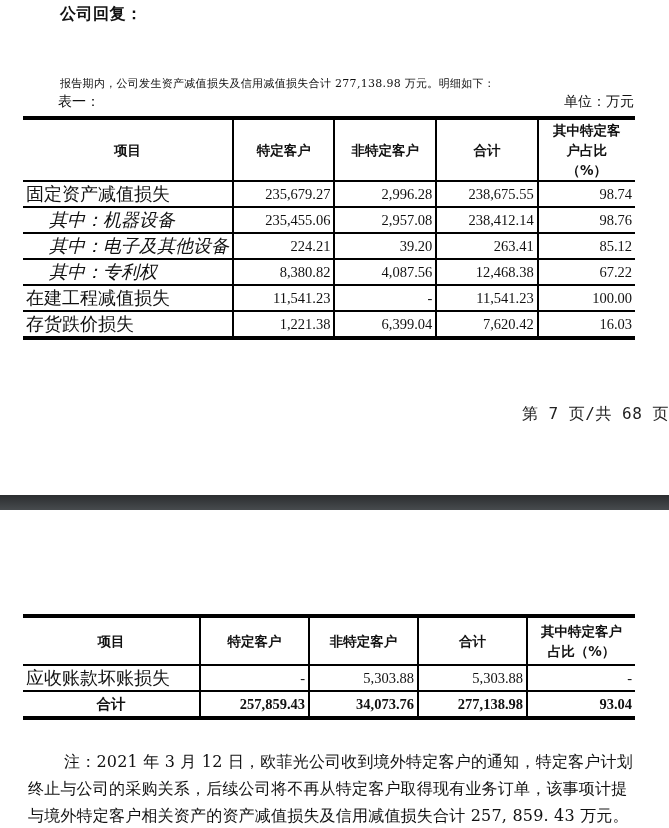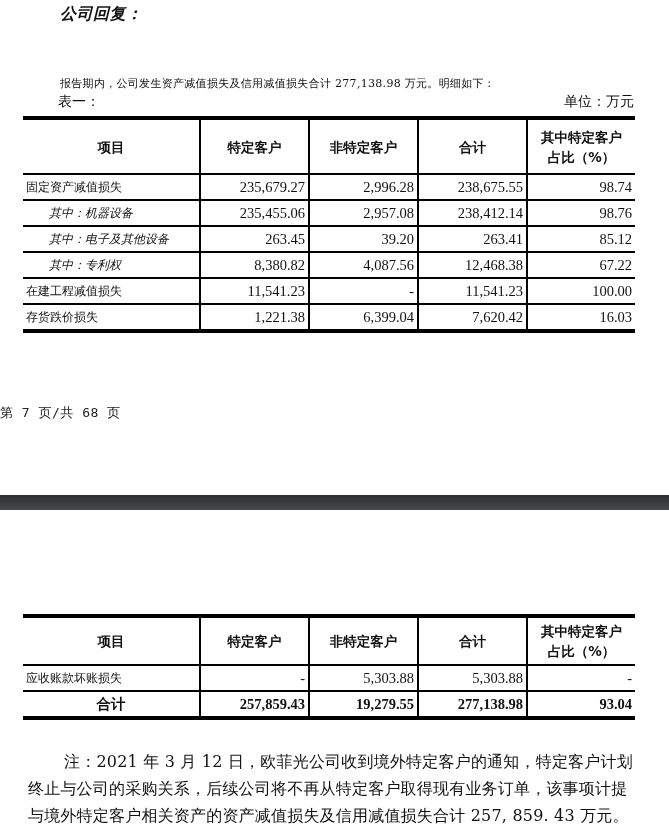--- a/index.html
+++ b/index.html
@@ -4,21 +4,21 @@
 <style>
   html, body { margin: 0; padding: 0; background: #ffffff; }
   body {
     width: 669px; height: 828px; position: relative; overflow: hidden;
     font-family: "DejaVu Serif", "Liberation Serif", serif;
     color: #111;
   }
   .abs { position: absolute; }
   .heading {
     left: 60px; top: 4px; font-size: 16px; font-weight: bold;
-    font-family: "DejaVu Sans", "Liberation Sans", sans-serif; letter-spacing: 0.5px; font-style: italic;
+    font-family: "DejaVu Sans", "Liberation Sans", sans-serif; letter-spacing: 0.5px;
   }
   .para {
     left: 28px; top: 33px; width: 612px; font-size: 11px; line-height: 30px;
     text-indent: 32px; letter-spacing: 0.3px; margin-top: 36px;
   }
   .table-caption { left: 58px; top: 93px; font-size: 14px; }
   .unit-label { right: 35px; top: 93px; font-size: 14px; }
 
   table.fin {
     position: absolute; left: 23px; width: 612px;
@@ -31,36 +31,36 @@
   }
   table.fin tr > :first-child { border-left: none; }
   table.fin tr > :last-child { border-right: none; }
   table.fin thead tr { border-top: 4px solid #000; }
   table.fin tbody tr:last-child td { border-bottom: 4px solid #000; font-family: Liberation Serif, serif; }
   table.fin th {
     font-family: "DejaVu Sans", "Liberation Sans", sans-serif;
     font-weight: bold; font-size: 13.5px; text-align: center; line-height: 20px;
   }
   table.fin td.num { text-align: right; }
-  table.fin td.label { text-align: left; font-family: "DejaVu Serif", serif; font-size: 12px; }
+  table.fin td.label { text-align: left; font-family: "DejaVu Serif", serif; font-size: 18px; }
   table.fin td.label.indent { padding-left: 26px; font-style: italic; }
   table.fin td.bold { font-weight: bold; }
   table.fin td.center { text-align: center; font-family: "DejaVu Sans", sans-serif; }
   #table1 { top: 116px; }
   #table1 thead th { height: 53px; }
   #table1 tbody td { height: 24px; }
   #table2 { top: 614px; }
   #table2 thead th { height: 46px; }
   #table2 tbody td { height: 24px; }
 
   col.c1 { width: 177px; } col.c2 { width: 109px; } col.c3 { width: 109px; }
   col.c4 { width: 109px; } col.c5 { width: 108px; }
 
   .page-number {
-    left: 0; width: 669px; top: 404px; text-align: left; font-size: 13px;
+    left: 0; width: 669px; top: 404px; text-align: right; font-size: 16px;
     font-family: "DejaVu Sans Mono", monospace; color: #222; letter-spacing: 0.5px;
   }
   .page-separator {
     left: 0; top: 495px; width: 669px; height: 15px;
     background: linear-gradient(#2b2d2f, #474b4e);
   }
   .note {
     left: 28px; top: 748px; width: 610px; font-size: 16px; line-height: 27px;
     text-indent: 36px; letter-spacing: 0.2px;
   }
@@ -100,21 +100,21 @@
     </tr>
     <tr>
       <td class="label indent">其中：机器设备</td>
       <td class="num">235,455.06</td>
       <td class="num">2,957.08</td>
       <td class="num">238,412.14</td>
       <td class="num">98.76</td>
     </tr>
     <tr>
       <td class="label indent">其中：电子及其他设备</td>
-      <td class="num">263.45</td>
+      <td class="num">224.21</td>
       <td class="num">39.20</td>
       <td class="num">263.41</td>
       <td class="num">85.12</td>
     </tr>
     <tr>
       <td class="label indent">其中：专利权</td>
       <td class="num">8,380.82</td>
       <td class="num">4,087.56</td>
       <td class="num">12,468.38</td>
       <td class="num">67.22</td>
@@ -161,20 +161,20 @@
     <tr>
       <td class="label">应收账款坏账损失</td>
       <td class="num">-</td>
       <td class="num">5,303.88</td>
       <td class="num">5,303.88</td>
       <td class="num">-</td>
     </tr>
     <tr>
       <td class="center bold">合计</td>
       <td class="num bold">257,859.43</td>
-      <td class="num bold">19,279.55</td>
+      <td class="num bold">34,073.76</td>
       <td class="num bold">277,138.98</td>
       <td class="num bold">93.04</td>
     </tr>
   </tbody>
 </table>
 
 <div class="abs note">注：2021 年 3 月 12 日，欧菲光公司收到境外特定客户的通知，特定客户计划终止与公司的采购关系，后续公司将不再从特定客户取得现有业务订单，该事项计提与境外特定客户相关资产的资产减值损失及信用减值损失合计 257, 859. 43 万元。</div>
 
 </body></html>

